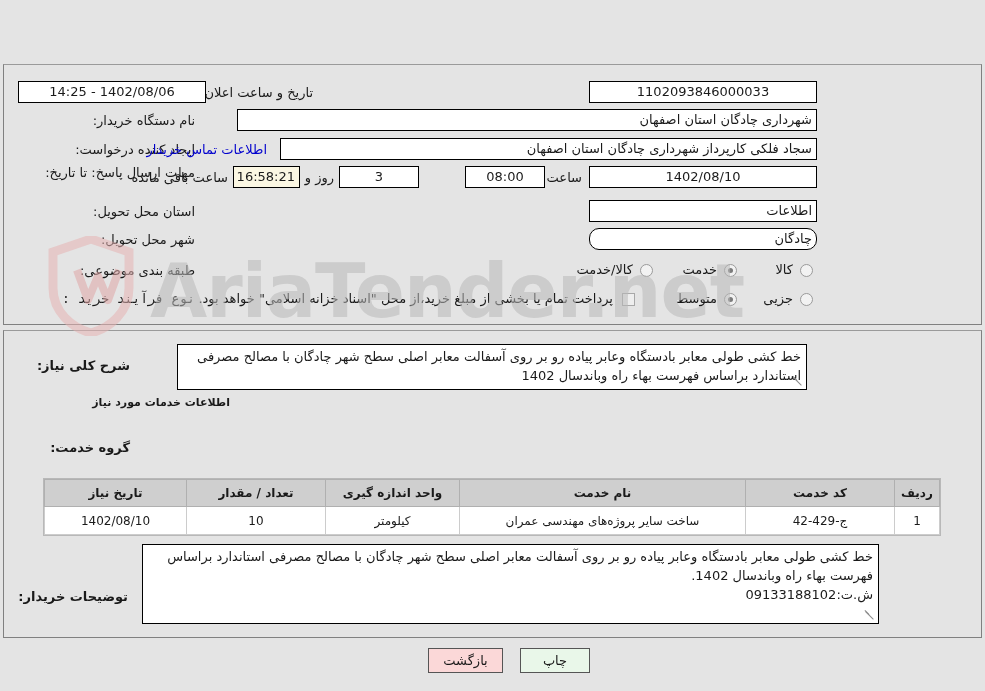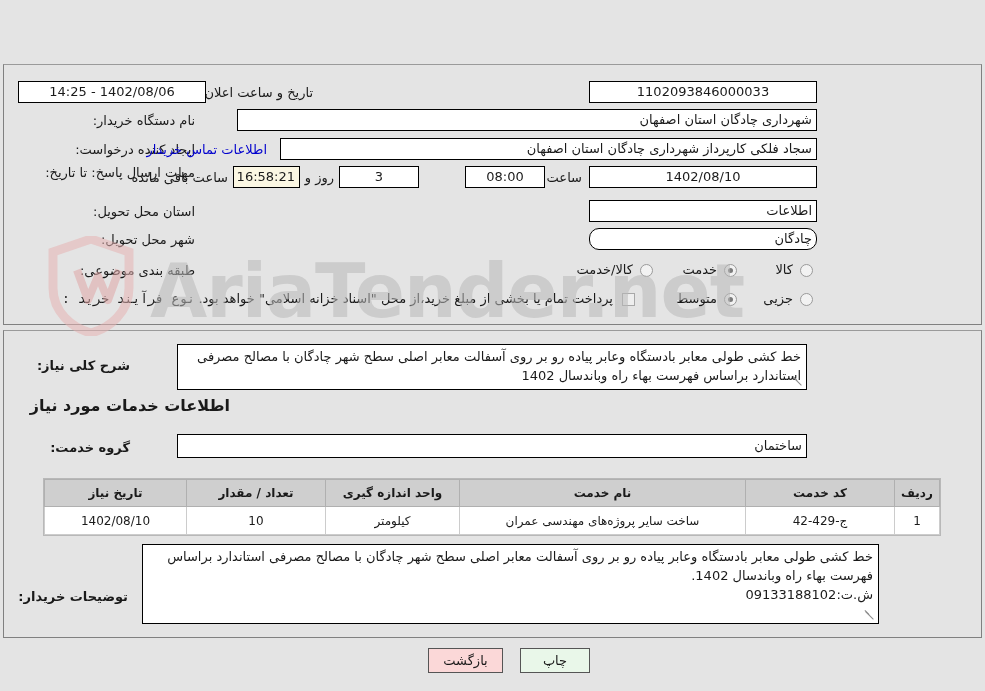--- a/index.html
+++ b/index.html
@@ -165,21 +165,21 @@
     background: #8a8a8a;
     height: 1px;
     transform: rotate(45deg);
   }
   .resize-grip::before { width: 11px; left: 0px;  top: 7px; }
   .resize-grip::after  { width: 6px;  left: 0px;  top: 4px; }
 
   
   .sec-head {
     position: absolute;
-    font-size: 16px;
+    font-size: 11px;
     font-weight: bold;
     color: #1a1a1a;
     white-space: nowrap;
   }
 
   
   #svc-table {
     position: absolute;
     left: 44px; top: 479px;
     width: 896px;
@@ -281,21 +281,20 @@
 
   <div class="panel" id="panel-bottom"></div>
 
   <div class="lbl bold" style="right:855px; top:358px;">شرح کلی نیاز:</div>
   <div class="ta" style="right:178px; top:344px; width:630px; height:46px;">خط کشی طولی معابر  بادستگاه وعابر پیاده رو بر روی آسفالت معابر اصلی سطح شهر چادگان با مصالح مصرفی استاندارد براساس فهرست بهاء راه وباندسال 1402</div>
   <div class="resize-grip" style="right:181px; top:374px;"></div>
 
   <div class="sec-head" style="right:755px; top:396px;">اطلاعات خدمات مورد نیاز</div>
 
   <div class="lbl bold" style="right:855px; top:440px;">گروه خدمت:</div>
-  <div class="fld" style="right:178px; top:434px; width:630px; height:24px; line-height:22px;">ساختمان</div>
 
   <table id="svc-table">
     <thead>
       <tr>
         <th style="width:36px;">ردیف</th>
         <th style="width:140px;">کد خدمت</th>
         <th>نام خدمت</th>
         <th style="width:125px;">واحد اندازه گیری</th>
         <th style="width:130px;">تعداد / مقدار</th>
         <th style="width:133px;">تاریخ نیاز</th>

